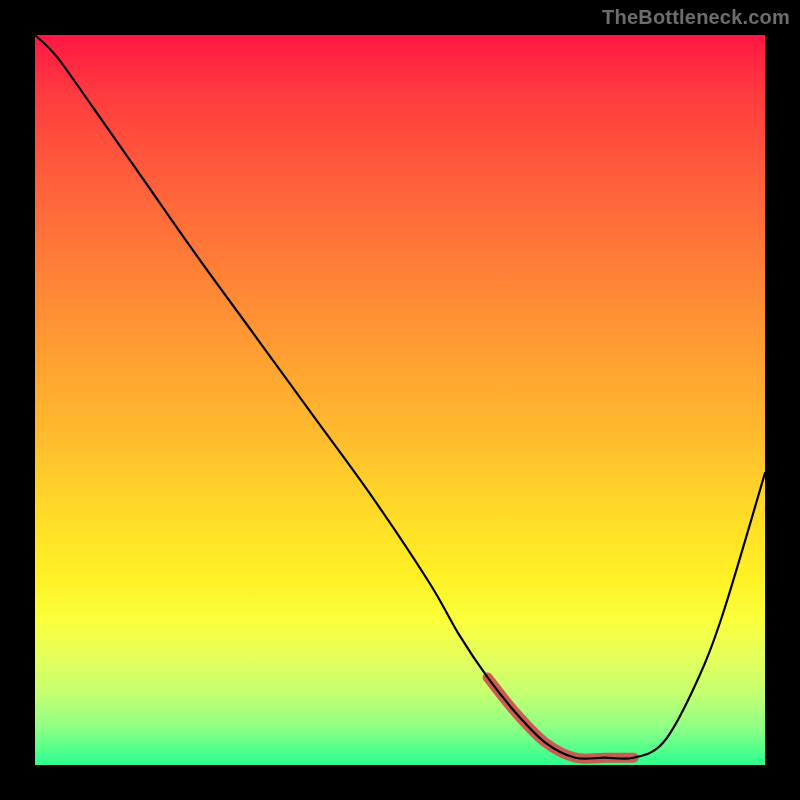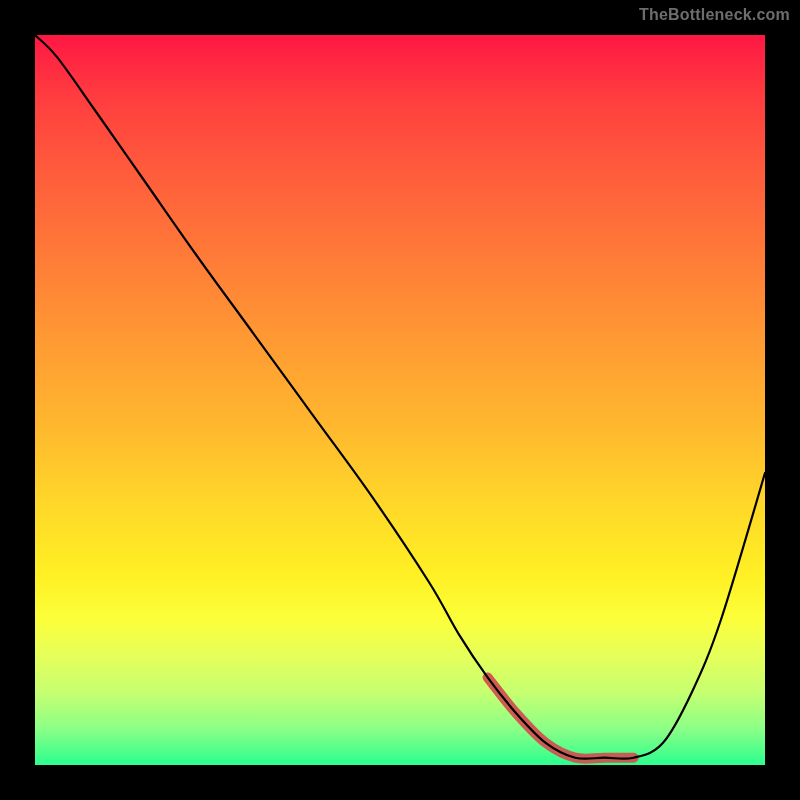--- a/index.html
+++ b/index.html
@@ -8,21 +8,21 @@
     position: relative;
     width: 800px;
     height: 800px;
     background: #000;
   }
   .watermark {
     position: absolute;
     top: 6px;
     right: 10px;
     font-family: Arial, Helvetica, sans-serif;
-    font-size: 16px;
+    font-size: 20px;
     font-weight: 600;
     color: #6d6d6d;
     letter-spacing: 0.2px;
     z-index: 10;
   }
   .plot {
     position: absolute;
     left: 35px;
     top: 35px;
     width: 730px;

